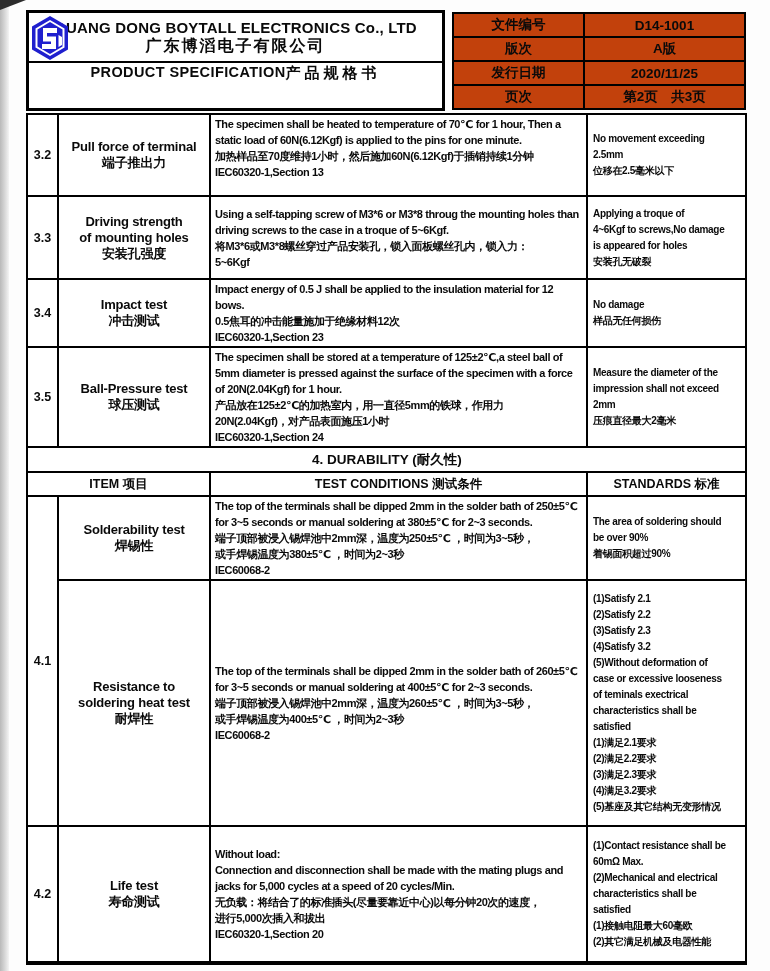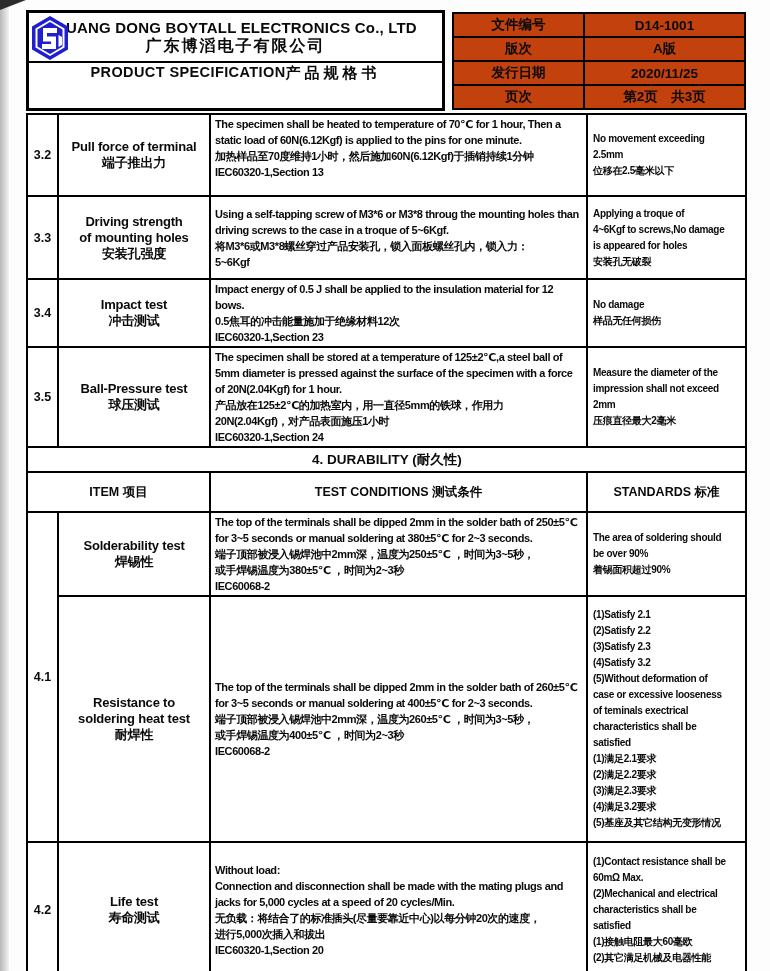--- a/index.html
+++ b/index.html
@@ -179,21 +179,21 @@
       <td class="c-std">Measure the diameter of the
 impression shall not exceed
 2mm
 压痕直径最大2毫米</td>
     </tr>
 
     <tr style="height:25px">
       <td class="sec-title" colspan="4">4. DURABILITY (耐久性)</td>
     </tr>
 
-    <tr style="height:40px">
+    <tr style="height:24px">
       <td class="col-hdr" colspan="2">ITEM 项目</td>
       <td class="col-hdr">TEST CONDITIONS 测试条件</td>
       <td class="col-hdr">STANDARDS 标准</td>
     </tr>
 
     <tr style="height:83px">
       <td class="c-no" rowspan="2">4.1</td>
       <td class="c-item">Solderability test
 焊锡性</td>
       <td class="c-test vtop">The top of the terminals shall be dipped 2mm in the solder bath of 250±5℃ for 3~5 seconds or manual soldering at 380±5℃ for 2~3 seconds.

